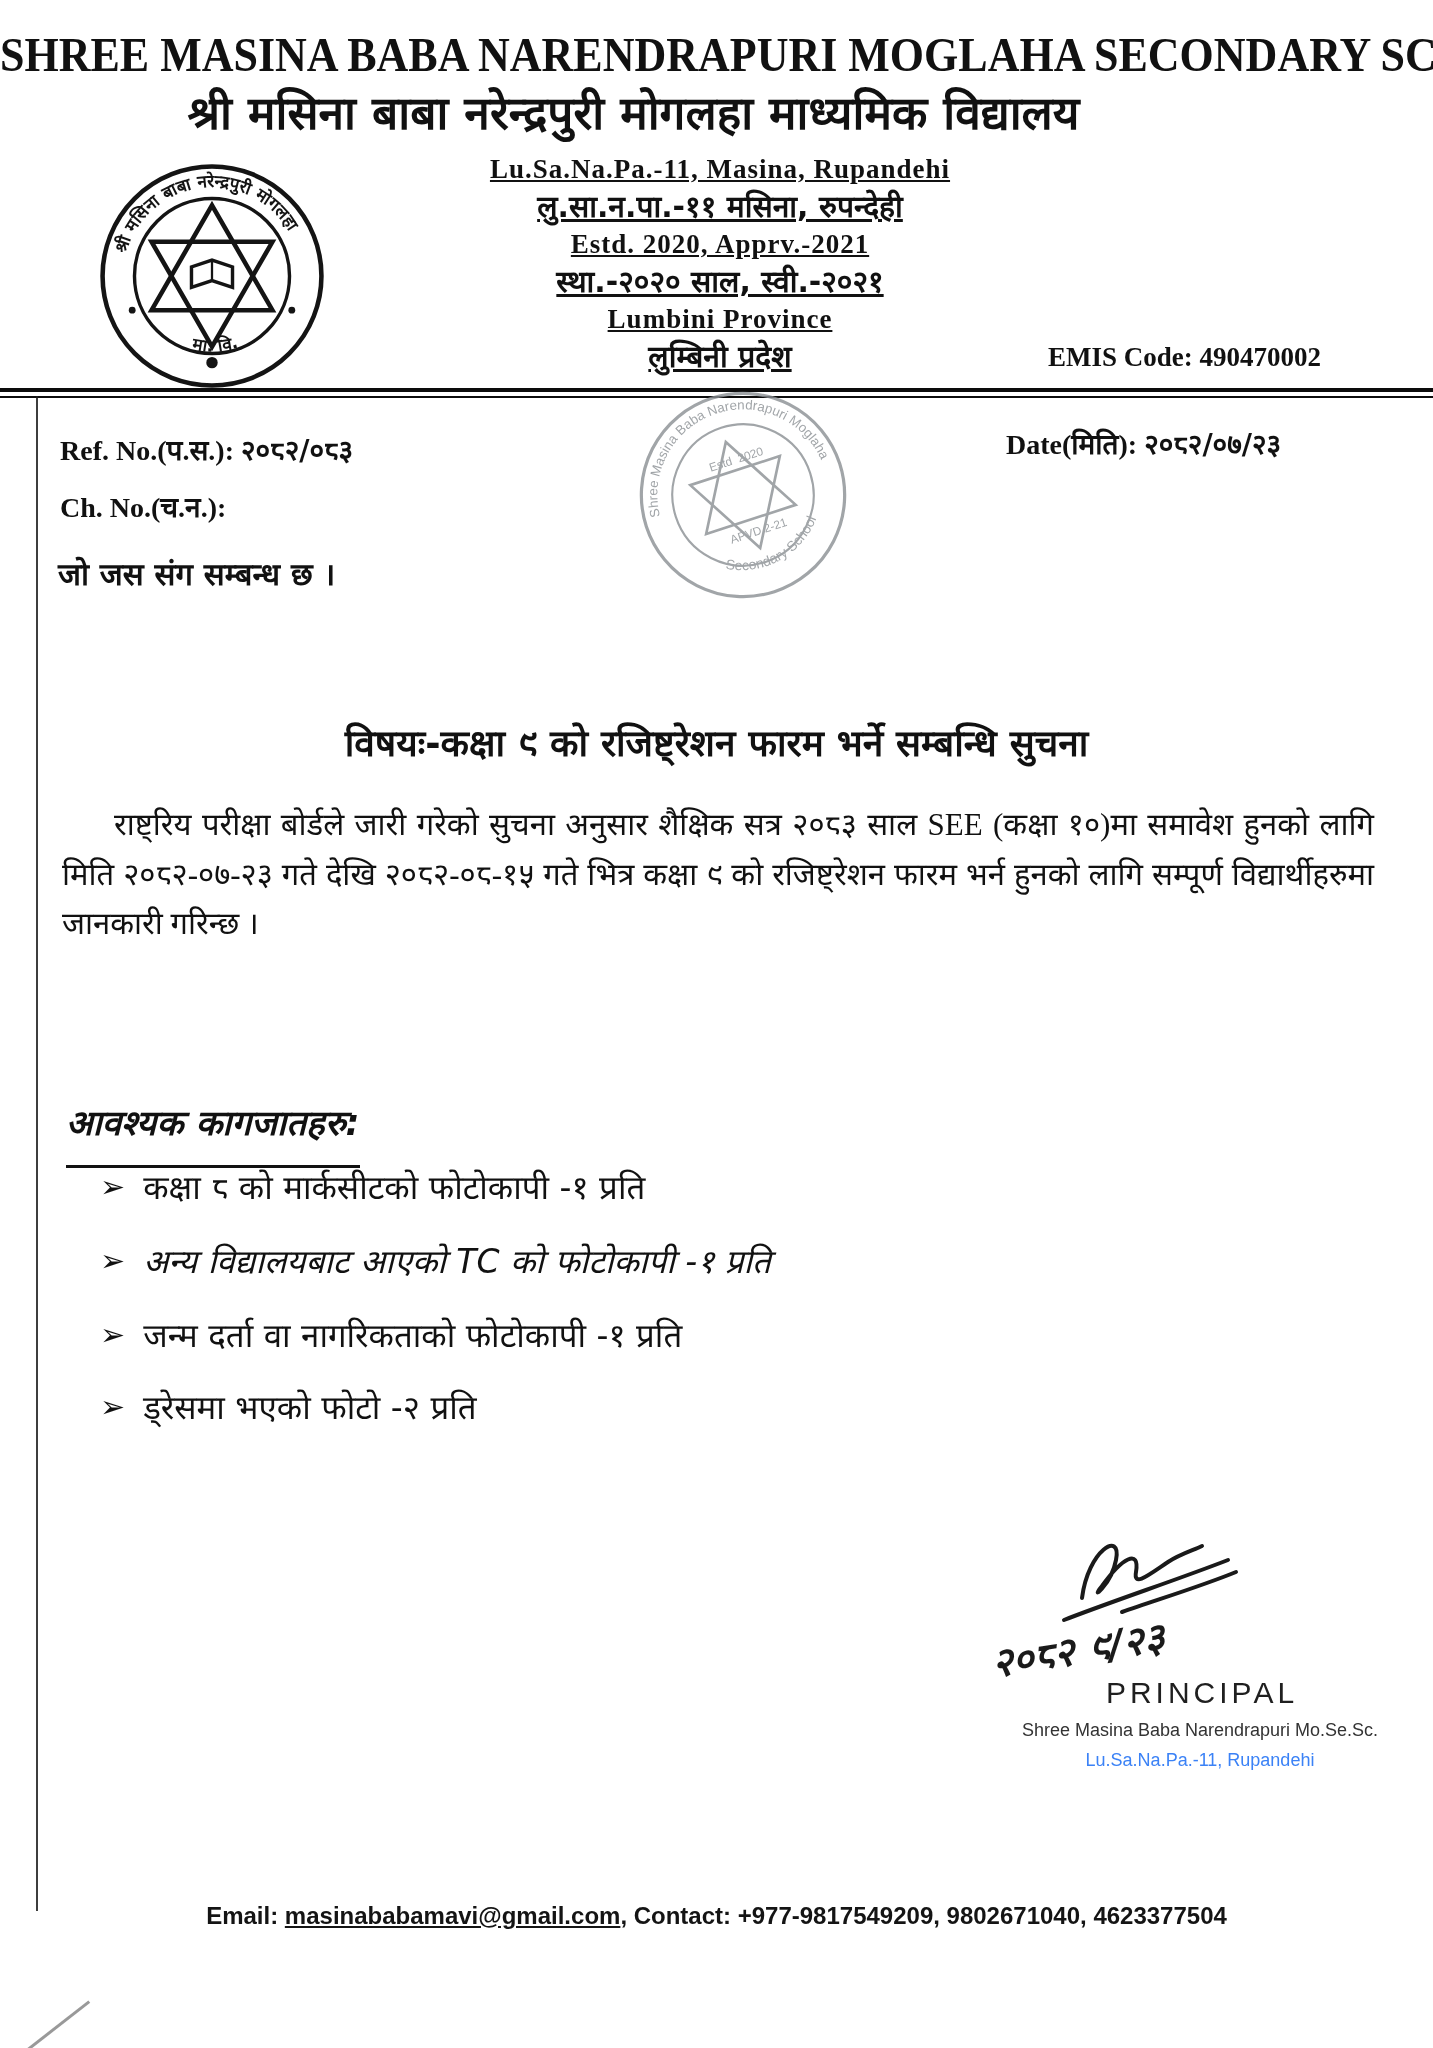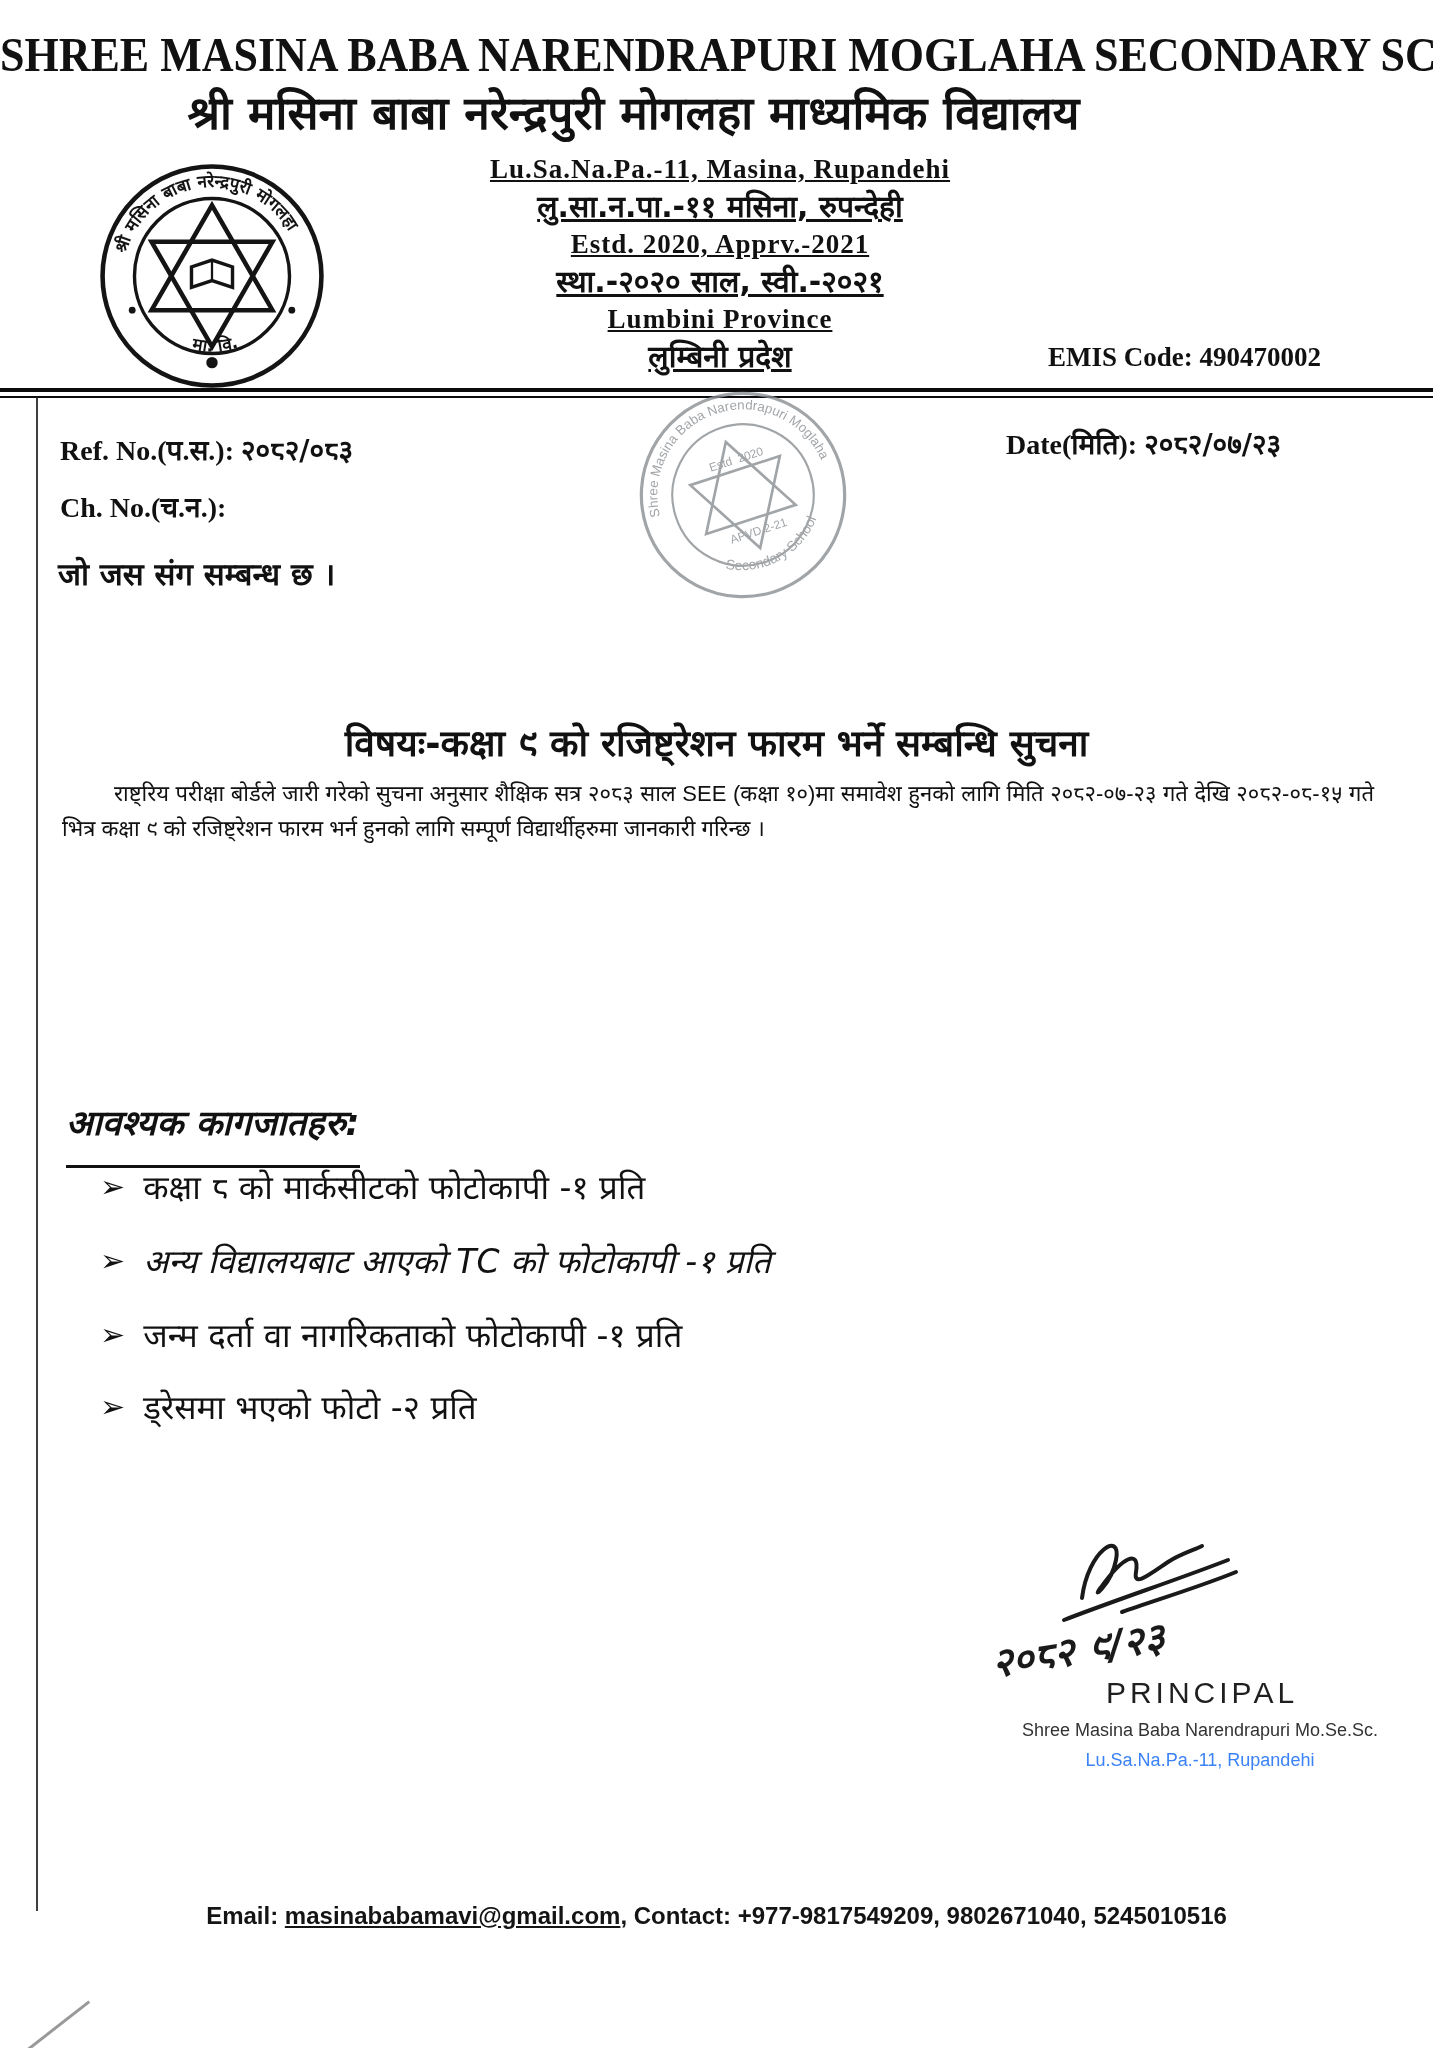--- a/index.html
+++ b/index.html
@@ -48,23 +48,23 @@
     font-family:"DejaVu Sans",sans-serif;white-space:nowrap;}
   
   .stamp{top:388px;left:636px;width:214px;height:214px;transform:rotate(-18deg);opacity:.8;}
   
   .subject{
     top:716px;left:0;width:1433px;text-align:center;
     font-size:37px;font-weight:700;font-family:"DejaVu Sans",sans-serif;
     white-space:nowrap;
   }
   .body-par{
-    top:776px;left:62px;width:1312px;
-    font-size:22px;line-height:1.6;text-align:justify;text-indent:52px;
-    font-family:Liberation Sans, sans-serif;font-weight:500;
+    top:800px;left:62px;width:1312px;
+    font-size:31px;line-height:1.6;text-align:justify;text-indent:52px;
+    font-family:Liberation Serif, serif;font-weight:500;
   }
   
   .docs-heading{
     top:1098px;left:66px;
     font-size:35px;font-weight:700;font-style:italic;
     font-family:"DejaVu Sans",sans-serif;
     border-bottom:3px solid #111;padding-bottom:20px;
   }
   .doc-item{left:100px;font-size:33px;font-family:"DejaVu Sans",sans-serif;
     font-weight:500;white-space:nowrap;display:flex;align-items:center;gap:18px;}
@@ -217,16 +217,16 @@
         <path d="M70,96 C104,84 150,70 184,56"></path>
       </g>
     </svg>
   </div>
   <div class="abs sig-date">२०८२ ९/२३</div>
   <div class="abs principal">PRINCIPAL</div>
   <div class="abs sig-org">Shree Masina Baba Narendrapuri Mo.Se.Sc.</div>
   <div class="abs sig-addr">Lu.Sa.Na.Pa.-11, Rupandehi</div>
 
   <div class="abs footer">
-    <span>Email: </span><a href="#">masinababamavi@gmail.com</a><span>, Contact: +977-9817549209, 9802671040, 5245010516</span>
+    <span>Email: </span><a href="#">masinababamavi@gmail.com</a><span>, Contact: +977-9817549209, 9802671040, 4623377504</span>
   </div>
 
 </div>
 
 </body></html>

